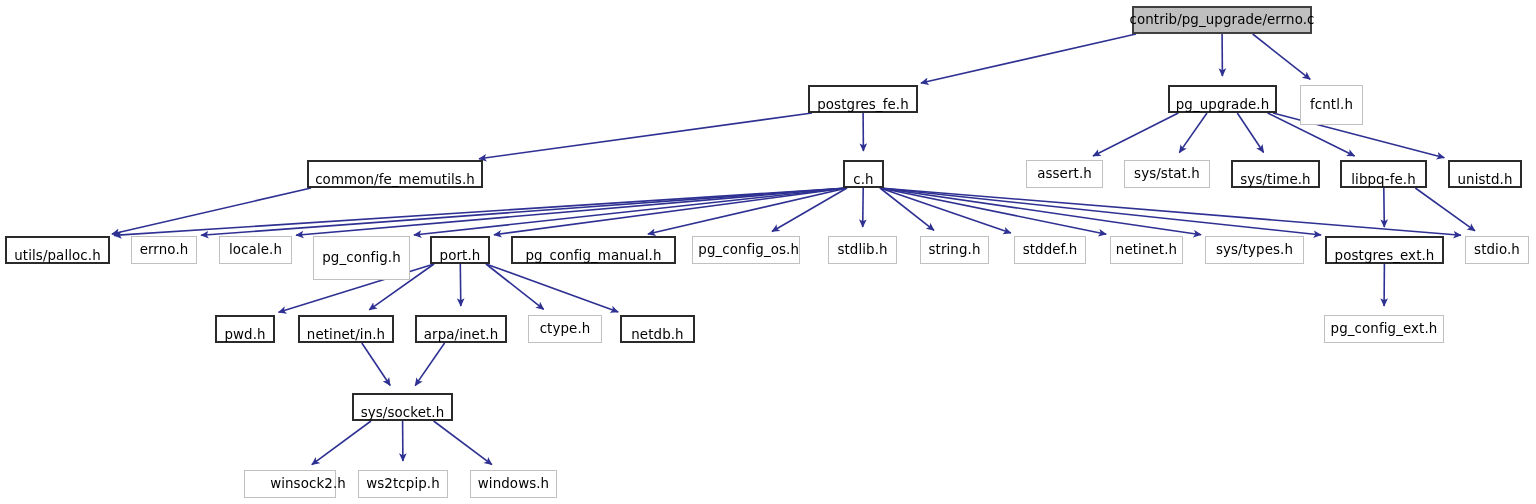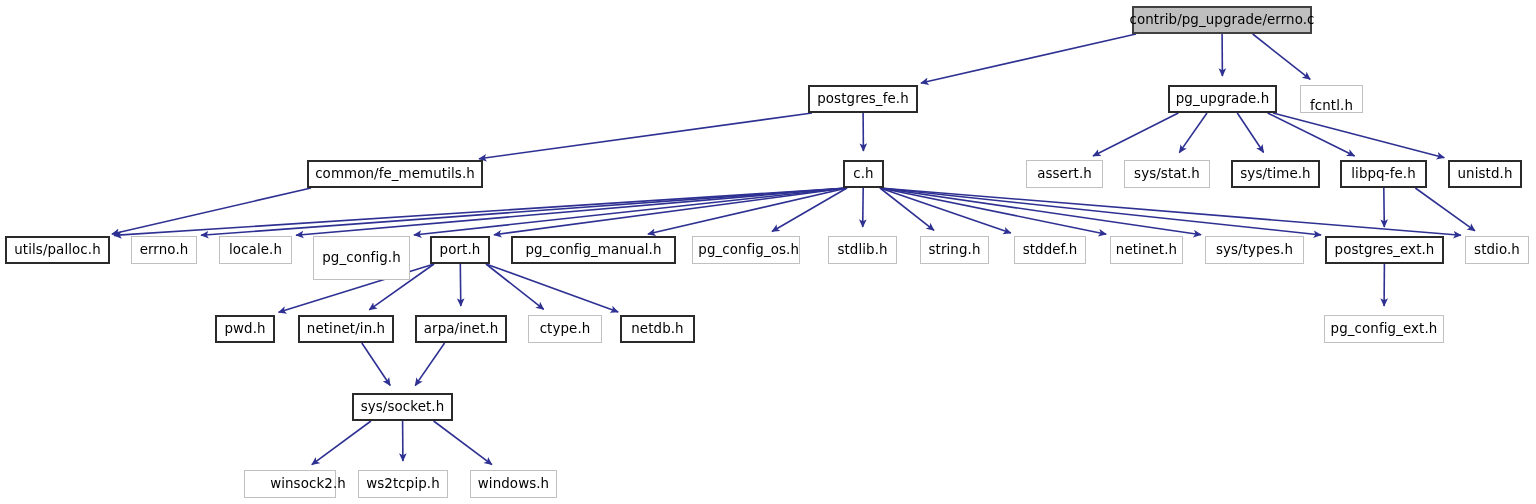--- a/index.html
+++ b/index.html
@@ -20,21 +20,21 @@
     align-items:center;
     justify-content:center;
     white-space:nowrap;
     font-size:13.4px;
     line-height:1;
     color:#000000;
     background:#ffffff;
     letter-spacing:0.1px;
   }
   .node.thin{border:1px solid #c0c0c0;}
-  .node.thick{border:2px solid #2a2a2a;}
+  .node.thick{border:2px solid #2a2a2a;align-items:flex-end;}
   .node.root{background:#bfbfbf;border:2px solid #404040;}
   .node .lbl{display:block;transform:translateY(-0.5px);}
 </style>
 </head>
 <body>
 
 <div id="graph">
   <svg id="edges" xmlns="http://www.w3.org/2000/svg">
       <defs>
         <marker id="ah" viewBox="0 0 10 10" refX="9.2" refY="5" markerWidth="5.2" markerHeight="5.2" orient="auto" markerUnits="strokeWidth">
@@ -83,21 +83,21 @@
   <div id="nodes-layer">
       <div class="node root" style="left: 1132px; top: 6px; width: 180px; height: 28px;">
         <span class="lbl">contrib/pg_upgrade/errno.c</span>
       </div>
       <div class="node thick" style="left: 808px; top: 85px; width: 110px; height: 28px;">
         <span class="lbl">postgres_fe.h</span>
       </div>
       <div class="node thick" style="left: 1168px; top: 85px; width: 109px; height: 28px;">
         <span class="lbl">pg_upgrade.h</span>
       </div>
-      <div class="node thin" style="left: 1300px; top: 85px; width: 63px; height: 28px; align-items: flex-end;">
+      <div class="node thin" style="left: 1300px; top: 85px; width: 63px; height: 40px;">
         <span class="lbl">fcntl.h</span>
       </div>
       <div class="node thick" style="left: 307px; top: 160px; width: 176px; height: 28px;">
         <span class="lbl">common/fe_memutils.h</span>
       </div>
       <div class="node thick" style="left: 843px; top: 160px; width: 41px; height: 28px;">
         <span class="lbl">c.h</span>
       </div>
       <div class="node thin" style="left: 1026px; top: 160px; width: 77px; height: 28px;">
         <span class="lbl">assert.h</span>

